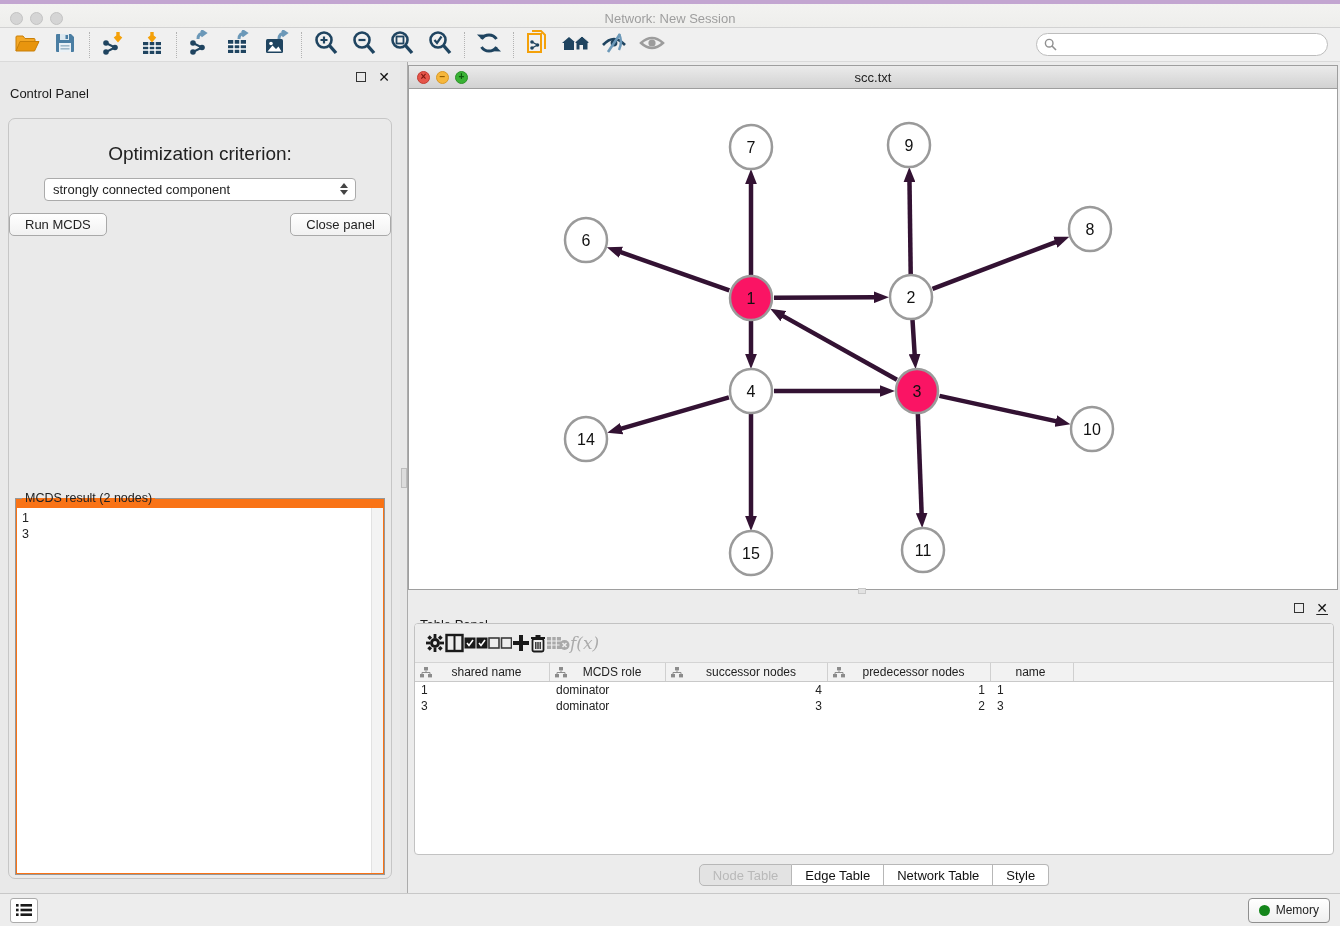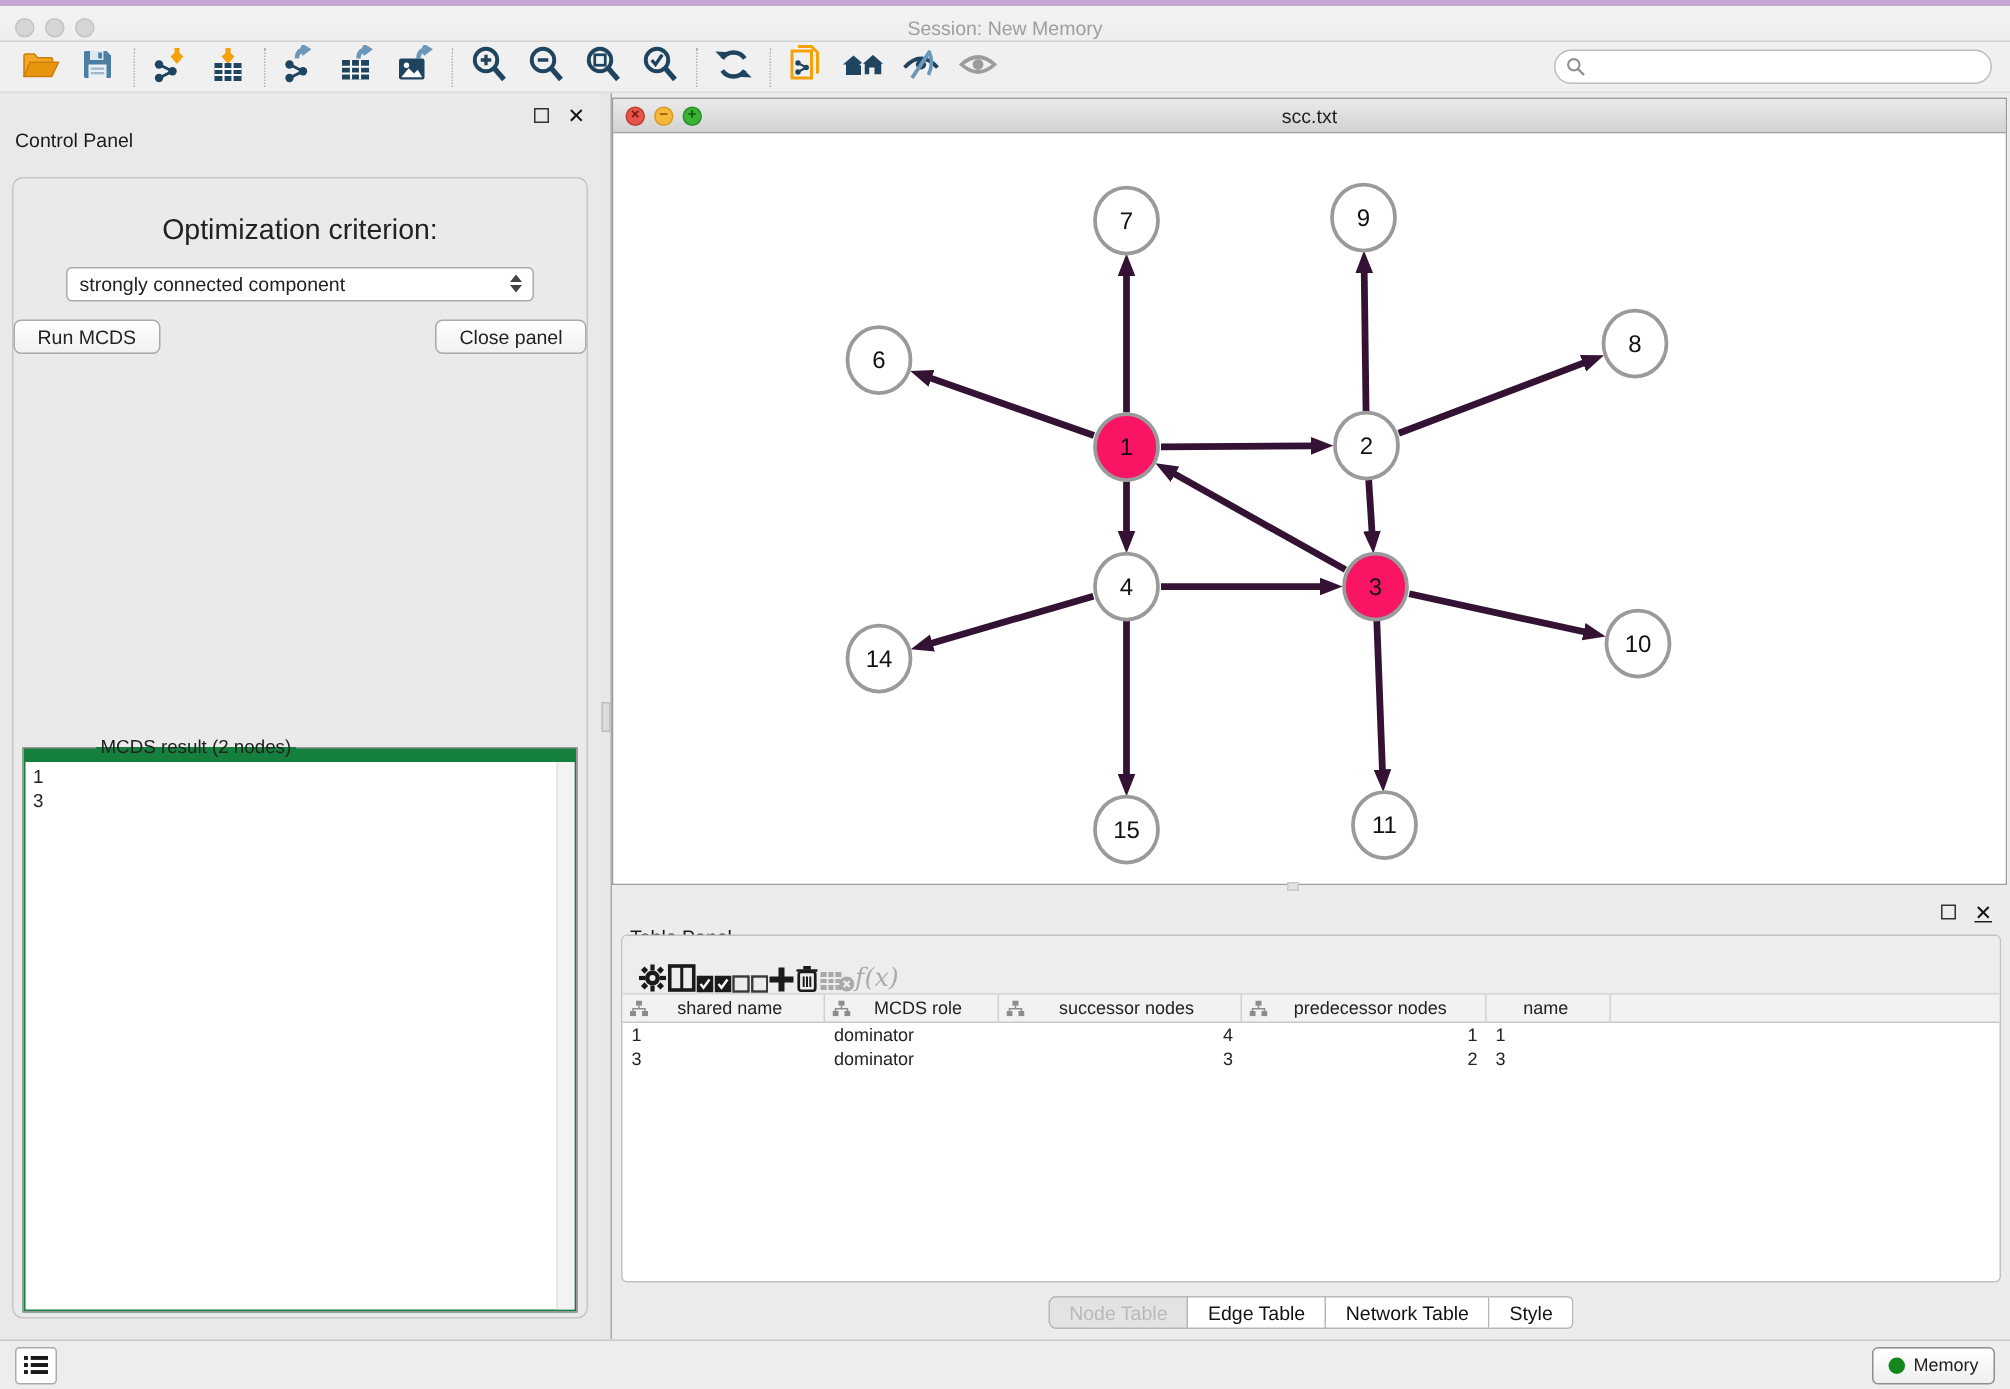--- a/index.html
+++ b/index.html
@@ -35,21 +35,21 @@
   .seg-tab.last { border-radius:0 4px 4px 0; }
   .seg-tab.selected { background:#E3E3E3; color:#B9B9B9; }
   #cp-content { position:absolute; left:8px; right:8px; top:56px; bottom:14px; background:#EAEAEA; border:1px solid #C6C6C6; border-radius:7px; padding-top:24px; }
   #opt-label { text-align:center; font-size:19px; margin-bottom:13px; }
   #opt-select { width:312px; height:23px; margin:0 auto; background:#fff; border:1px solid #ABABAB; border-radius:4px; display:flex; align-items:center; padding:0 8px; font-size:13px; position:relative; }
   .stepper { position:absolute; right:7px; top:4px; display:flex; flex-direction:column; gap:2px; }
   .tri-up { width:0; height:0; border-left:4px solid transparent; border-right:4px solid transparent; border-bottom:5px solid #444; }
   .tri-down { width:0; height:0; border-left:4px solid transparent; border-right:4px solid transparent; border-top:5px solid #444; }
   #cp-buttons { display:flex; justify-content:space-between; gap:14px; margin-top:12px; }
   .mac-btn { height:23px; padding:0 15px; background:linear-gradient(#FFFFFF,#F1F1F1); border:1px solid #A9A9A9; border-radius:5px; font-size:13px; display:flex; align-items:center; }
-  #result-fieldset { position:absolute; left:6px; right:6px; top:372px; bottom:3px; border:1px solid #979797; background:#15803d;padding-left:42px; }
+  #result-fieldset { position:absolute; left:6px; right:6px; top:372px; bottom:3px; border:1px solid #979797; background:#f97316; }
   #result-fieldset legend { margin-left:6px; padding:0 3px; font-size:12.5px; background:transparent; }
   #result-box { position:absolute; left:1px; right:1px; top:3px; bottom:1px; background:#fff; overflow:hidden; }
   .result-line { font-size:12.5px; padding:0 5px; line-height:16px; }
   .result-line:first-child { padding-top:2px; }
   #result-scroll { position:absolute; right:0; top:0; bottom:0; width:12px; background:#F3F3F3; border-left:1px solid #E2E2E2; }
 
   
   #v-splitter { position:absolute; left:400px; top:62px; width:8px; height:831px; background:#E7E7E7; border-right:1px solid #ABABAB; }
   #v-splitter .handle { position:absolute; left:1px; top:406px; width:6px; height:20px; background:#DCDCDC; border:1px solid #BDBDBD; }
   #h-splitter-handle { position:absolute; left:858px; top:588px; width:8px; height:6px; background:#E2E2E2; border:1px solid #C9C9C9; }
@@ -60,21 +60,21 @@
   .tl { width:13px; height:13px; border-radius:50%; display:flex; align-items:center; justify-content:center; font-size:10px; font-weight:bold; line-height:1; }
   .tl-red { background:#E5554A; border:1px solid #C23B32; color:#7E1810; margin-left:8px; }
   .tl-yellow { background:#F6B73C; border:1px solid #D99A27; color:#8F5B00; margin-left:6px; }
   .tl-green { background:#39B234; border:1px solid #2C9129; color:#0E5A0E; margin-left:6px; }
   #net-title { position:absolute; left:0; right:0; text-align:center; font-size:13px; color:#222; }
   #net-canvas { position:relative; width:928px; height:500px; background:#fff; }
 
   
   #table-panel { position:absolute; left:408px; top:595px; width:932px; height:295px; background:#ECECEC;text-decoration:underline; }
   #tp-container { position:absolute; left:6px; right:6px; top:28px; height:232px; background:#fff; border:1px solid #C2C2C2; border-radius:4px; overflow:hidden; }
-  #tp-toolbar { height:38px; background:#EDEDED; display:flex; align-items:flex-end; padding:0 10px; }
+  #tp-toolbar { height:38px; background:#EDEDED; display:flex; align-items:center; padding:0 10px; }
   .tp-icon { display:flex; align-items:center; justify-content:center; }
   #fx-label { font-family:"DejaVu Serif","Liberation Serif",serif; font-style:italic; font-size:17px; color:#ABABAB; }
   #tp-header { display:flex; height:20px; background:#F2F2F2; border-top:1px solid #D4D4D4; border-bottom:1px solid #C9C9C9; }
   .th { display:flex; align-items:center; border-right:1px solid #D0D0D0; font-size:12px; padding-left:5px; }
   .th .th-label { flex:1; text-align:center; padding-right:8px; }
   .tp-row { display:flex; height:16px; font-size:12px; }
   .td { padding:0 6px; line-height:16px; overflow:hidden; white-space:nowrap; }
   .td.r { text-align:right; }
   #tp-tabs { position:absolute; left:0; right:0; top:269px; display:flex; justify-content:center; }
 
@@ -88,21 +88,21 @@
 <body>
 
 <div id="app">
 
   <div id="titlebar">
     <div class="traffic-dots">
       <div class="dot-gray"></div>
       <div class="dot-gray"></div>
       <div class="dot-gray"></div>
     </div>
-    <div id="session-title">Session: New Memory</div>
+    <div id="session-title">Network: New Session</div>
   </div>
 
   <div id="toolbar">
     <div class="tb-btn">
         <span>
       <svg width="28" height="24" viewBox="0 0 28 24">
             <path d="M3 20 L3 6 Q3 5 4 5 L10 5 L12 7.5 L21 7.5 Q22 7.5 22 8.5 L22 10" fill="#F4A826" stroke="#C97F08" stroke-width="1"></path>
             <path d="M3 20 L7 10.5 L26 10.5 L21.5 20 Z" fill="#E8950E" stroke="#C97F08" stroke-width="1"></path>
           </svg>
     </span>

